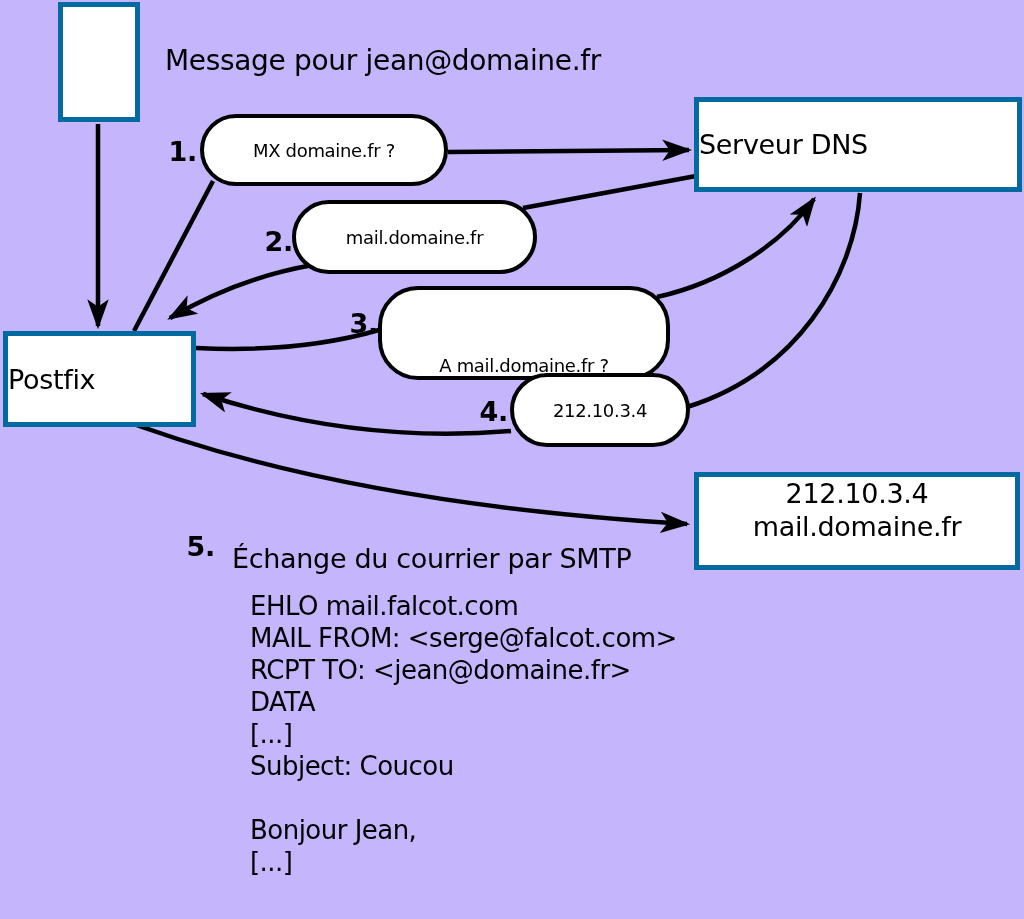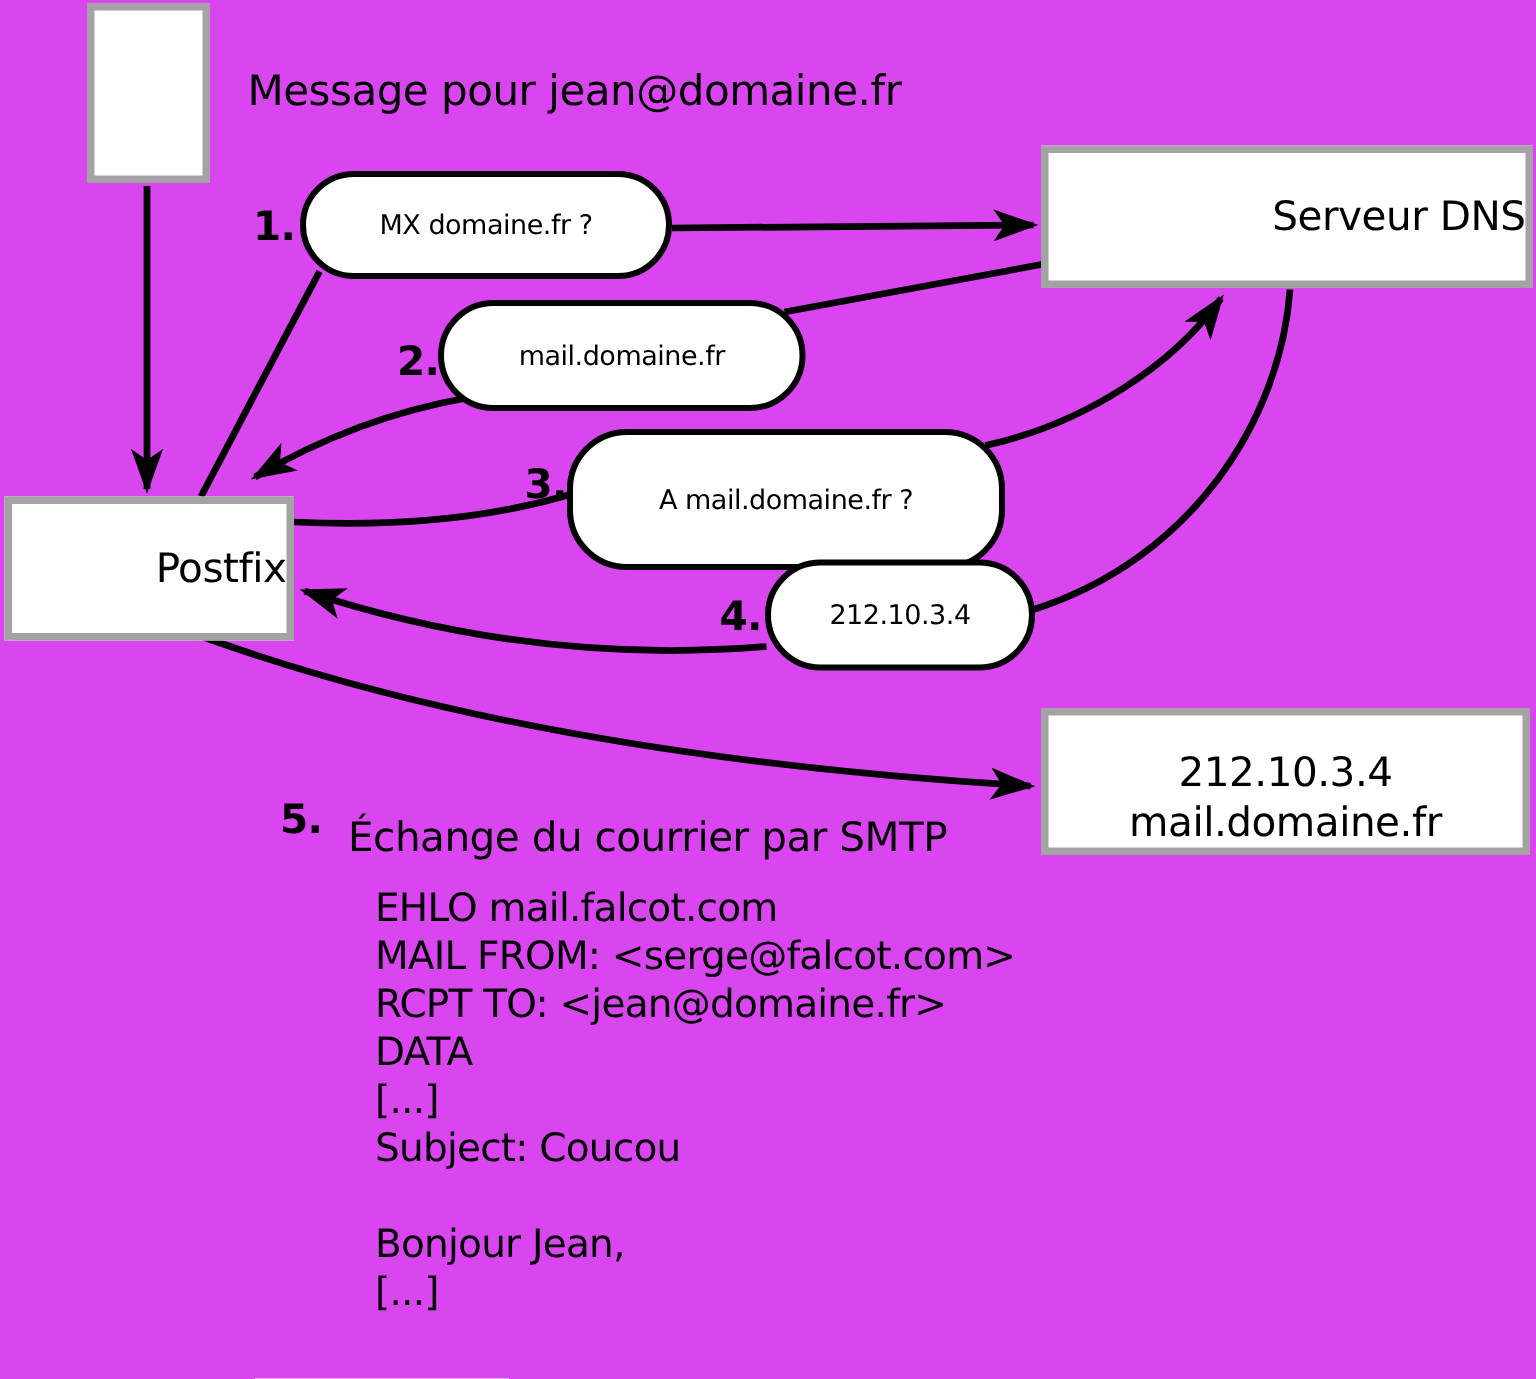--- a/index.html
+++ b/index.html
@@ -4,44 +4,44 @@
 <style>
   html, body {
     margin: 0;
     padding: 0;
     background: #ffffff;
   }
   .stage {
     position: relative;
     width: 1024px;
     height: 919px;
-    background: #d946ef;
+    background: #c4b5fd;
     font-family: "DejaVu Sans", "Liberation Sans", sans-serif;
     color: #000000;
     letter-spacing: -0.02em;
     overflow: hidden;
   }
   .arrow-layer {
     position: absolute;
     left: 0; top: 0;
     width: 1024px; height: 919px;
   }
   .arrow-layer path.ln {
     fill: none;
     stroke: #000000;
     stroke-width: 4.5px;
   }
   .node {
     position: absolute;
     background: #ffffff;
-    border: 5px solid #a3a3a3;
+    border: 5px solid #0369a1;
     box-sizing: border-box;
     display: flex;
     align-items: center;
-    justify-content: flex-end;
+    justify-content: flex-start;
     text-align: center;
     font-size: 27px;
   }
   .node.multiline {
     flex-direction: column;
     line-height: 33px;
   }
   .pill {
     position: absolute;
     background: #ffffff;
@@ -126,21 +126,21 @@
   <div class="pill" style="left:200px; top:114px; width:248px; height:72px;">
     <span>MX domaine.fr ?</span>
   </div>
 
   <div class="num" style="left:257px; top:226px;">2.</div>
   <div class="pill" style="left:292px; top:200px; width:245px; height:74px;">
     <span>mail.domaine.fr</span>
   </div>
 
   <div class="num" style="left:342px; top:308px;">3.</div>
-  <div class="pill" style="left:378px; top:286px; width:292px; height:94px;">
+  <div class="pill" style="left:378px; top:286px; width:292px; height:94px;align-items:flex-end;">
     <span>A mail.domaine.fr ?</span>
   </div>
 
   <div class="num" style="left:472px; top:396px;">4.</div>
   <div class="pill" style="left:510px; top:373px; width:180px; height:74px;">
     <span>212.10.3.4</span>
   </div>
 
   <div class="num" style="left:179px; top:531px;">5.</div>
   <div class="flabel" style="left:232px; top:531px;margin-top:12px;">Échange du courrier par SMTP</div>

